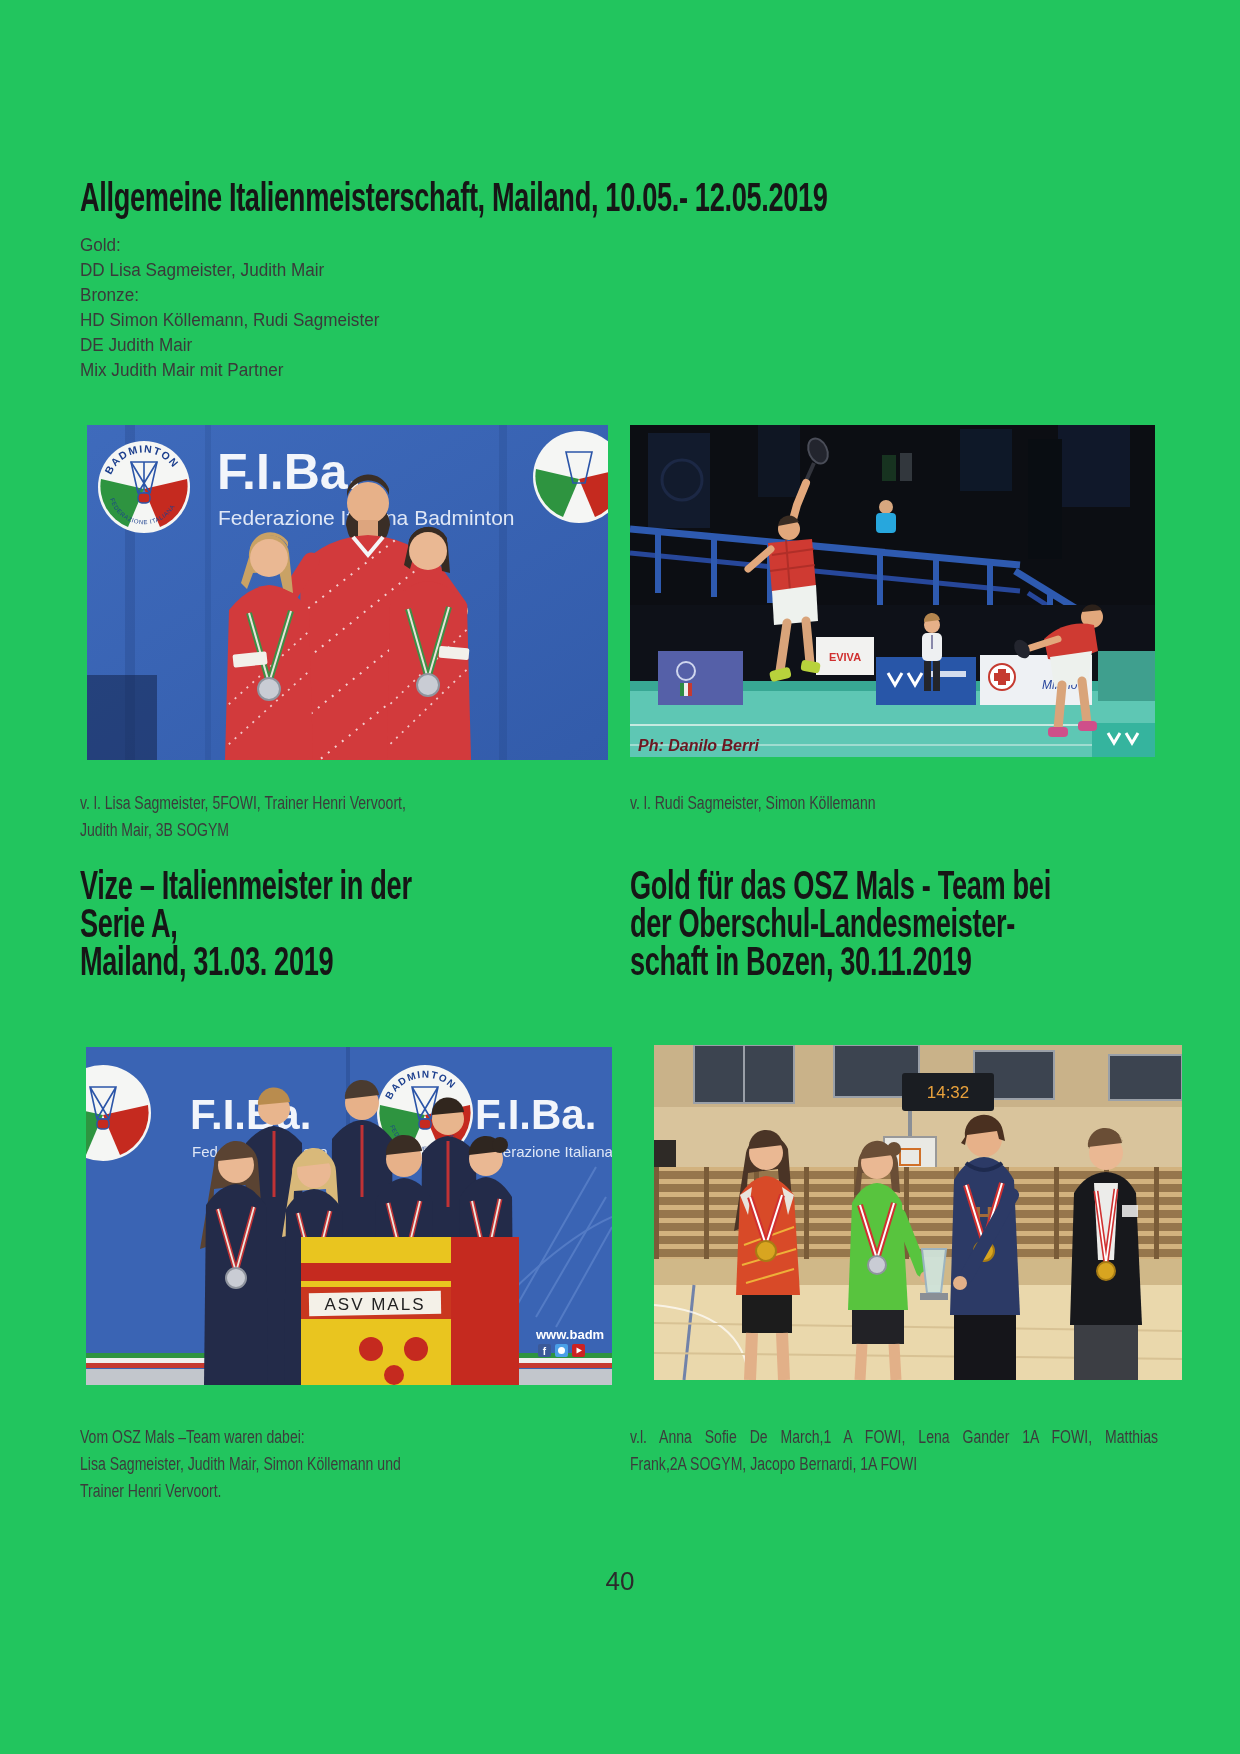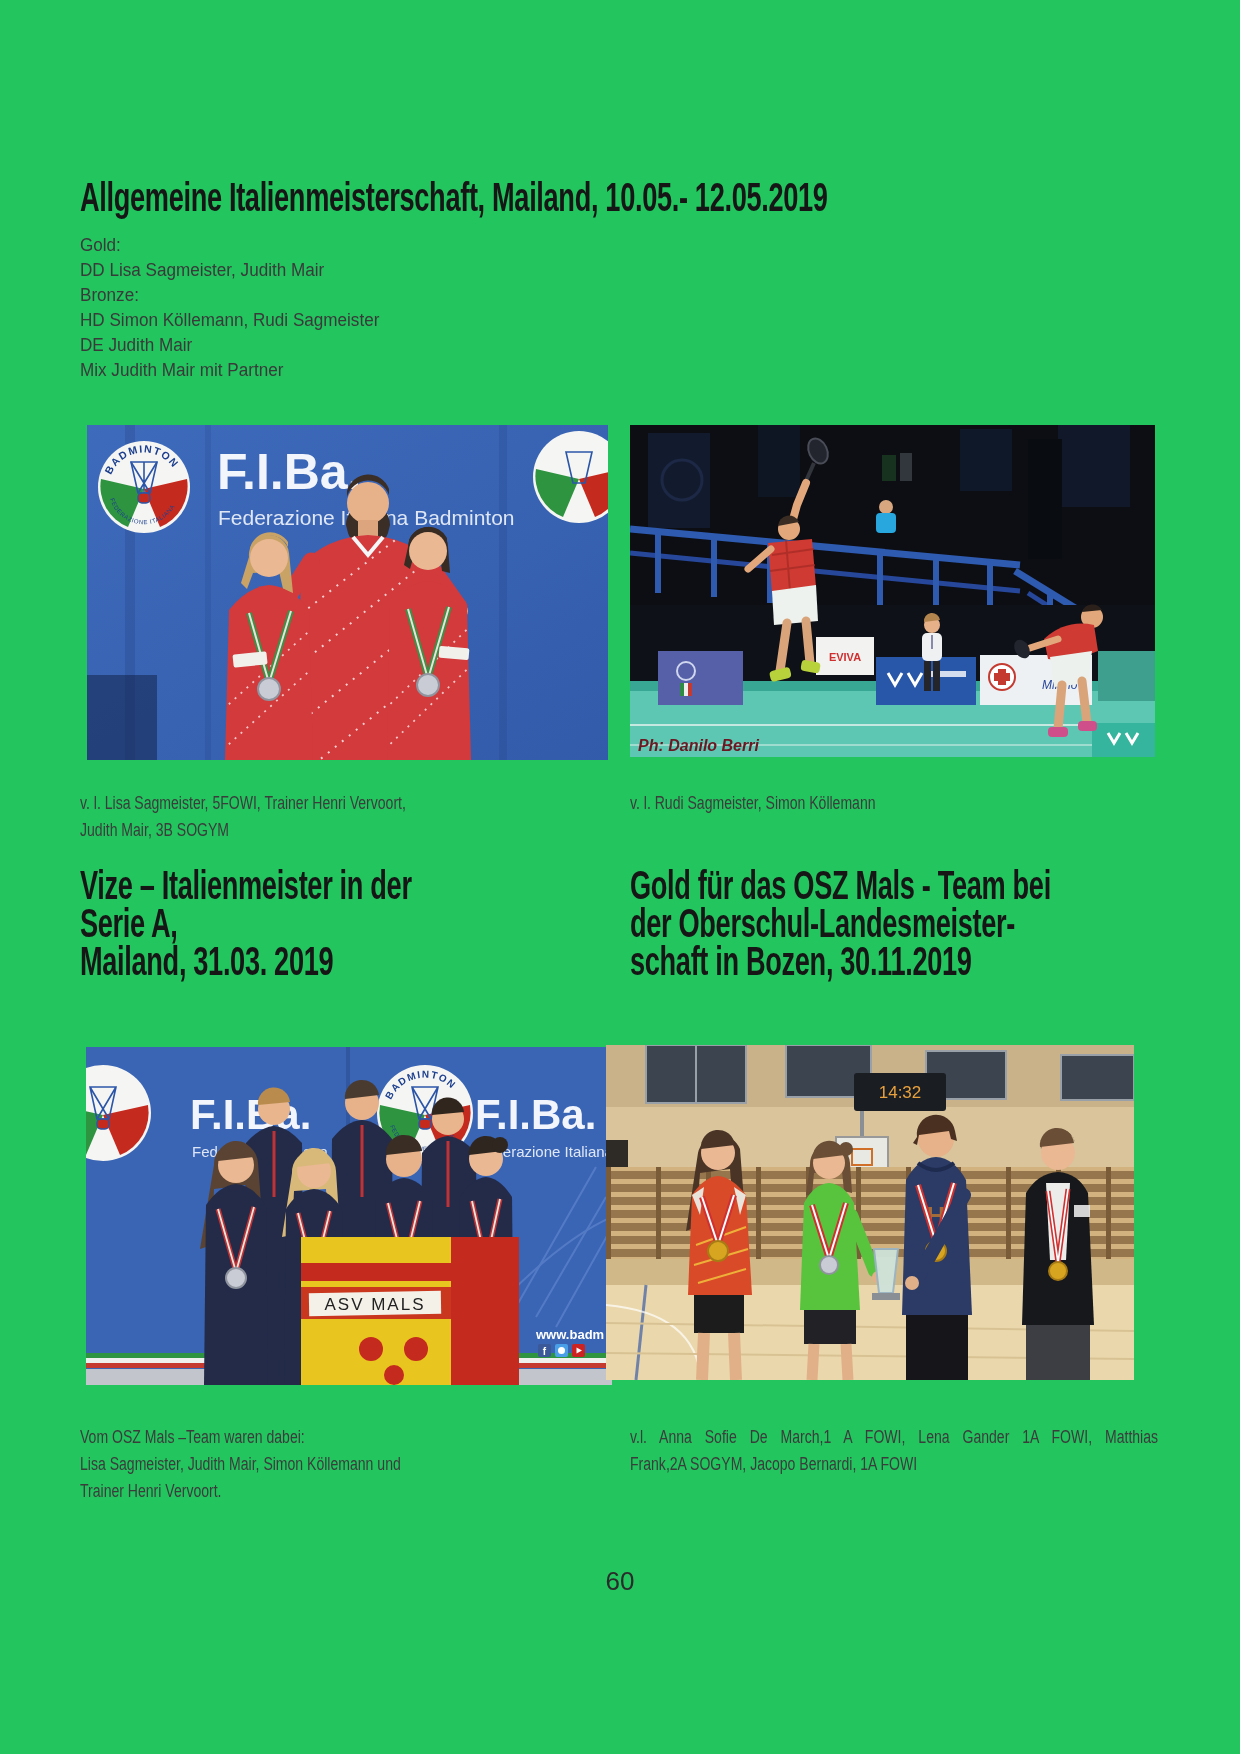--- a/index.html
+++ b/index.html
@@ -403,21 +403,21 @@
           <text x="6.5" y="10.5" font-size="10" font-weight="bold" fill="#ffffff" text-anchor="middle">f</text>
           <rect x="17" width="13" height="13" rx="2" fill="#4aa0e8"></rect>
           <circle cx="23.5" cy="6.5" r="3.5" fill="#ffffff"></circle>
           <rect x="34" width="13" height="13" rx="2" fill="#cc2222"></rect>
           <path d="M38.5,3.5 L44,6.5 L38.5,9.5 Z" fill="#ffffff"></path>
         </g>
       </g>
     </svg>
   </figure>
 
-  <figure class="photo" style="left:606px;top:1045px;width:528px;height:335px">
+  <figure class="photo" style="left:654px;top:1045px;width:528px;height:335px">
     <svg viewBox="0 0 528 335" width="528" height="335">
       <defs>
         <pattern id="p4-rungs" width="12" height="13" patternUnits="userSpaceOnUse">
           <rect width="12" height="13" fill="#96764c"></rect>
           <rect width="12" height="5" y="4" fill="#d2b27e"></rect>
         </pattern>
       </defs>
       <g>
         <rect width="528" height="240" fill="#d9c49c"></rect>
         <rect width="528" height="62" fill="#c9b289"></rect>
@@ -533,15 +533,15 @@
     <div class="capline">Vom OSZ Mals –Team waren dabei:</div>
     <div class="capline">Lisa Sagmeister, Judith Mair, Simon Köllemann und</div>
     <div class="capline">Trainer Henri Vervoort.</div>
   </div>
 
   <div class="cap cap4" style="left:630px;top:1424px">
     <div class="capline just">v.l. Anna Sofie De March,1 A FOWI, Lena Gander 1A FOWI, Matthias</div>
     <div class="capline">Frank,2A SOGYM, Jacopo Bernardi, 1A FOWI</div>
   </div>
 
-  <div class="pagenum">60</div>
+  <div class="pagenum">40</div>
 
 </div>
 
 </body></html>

